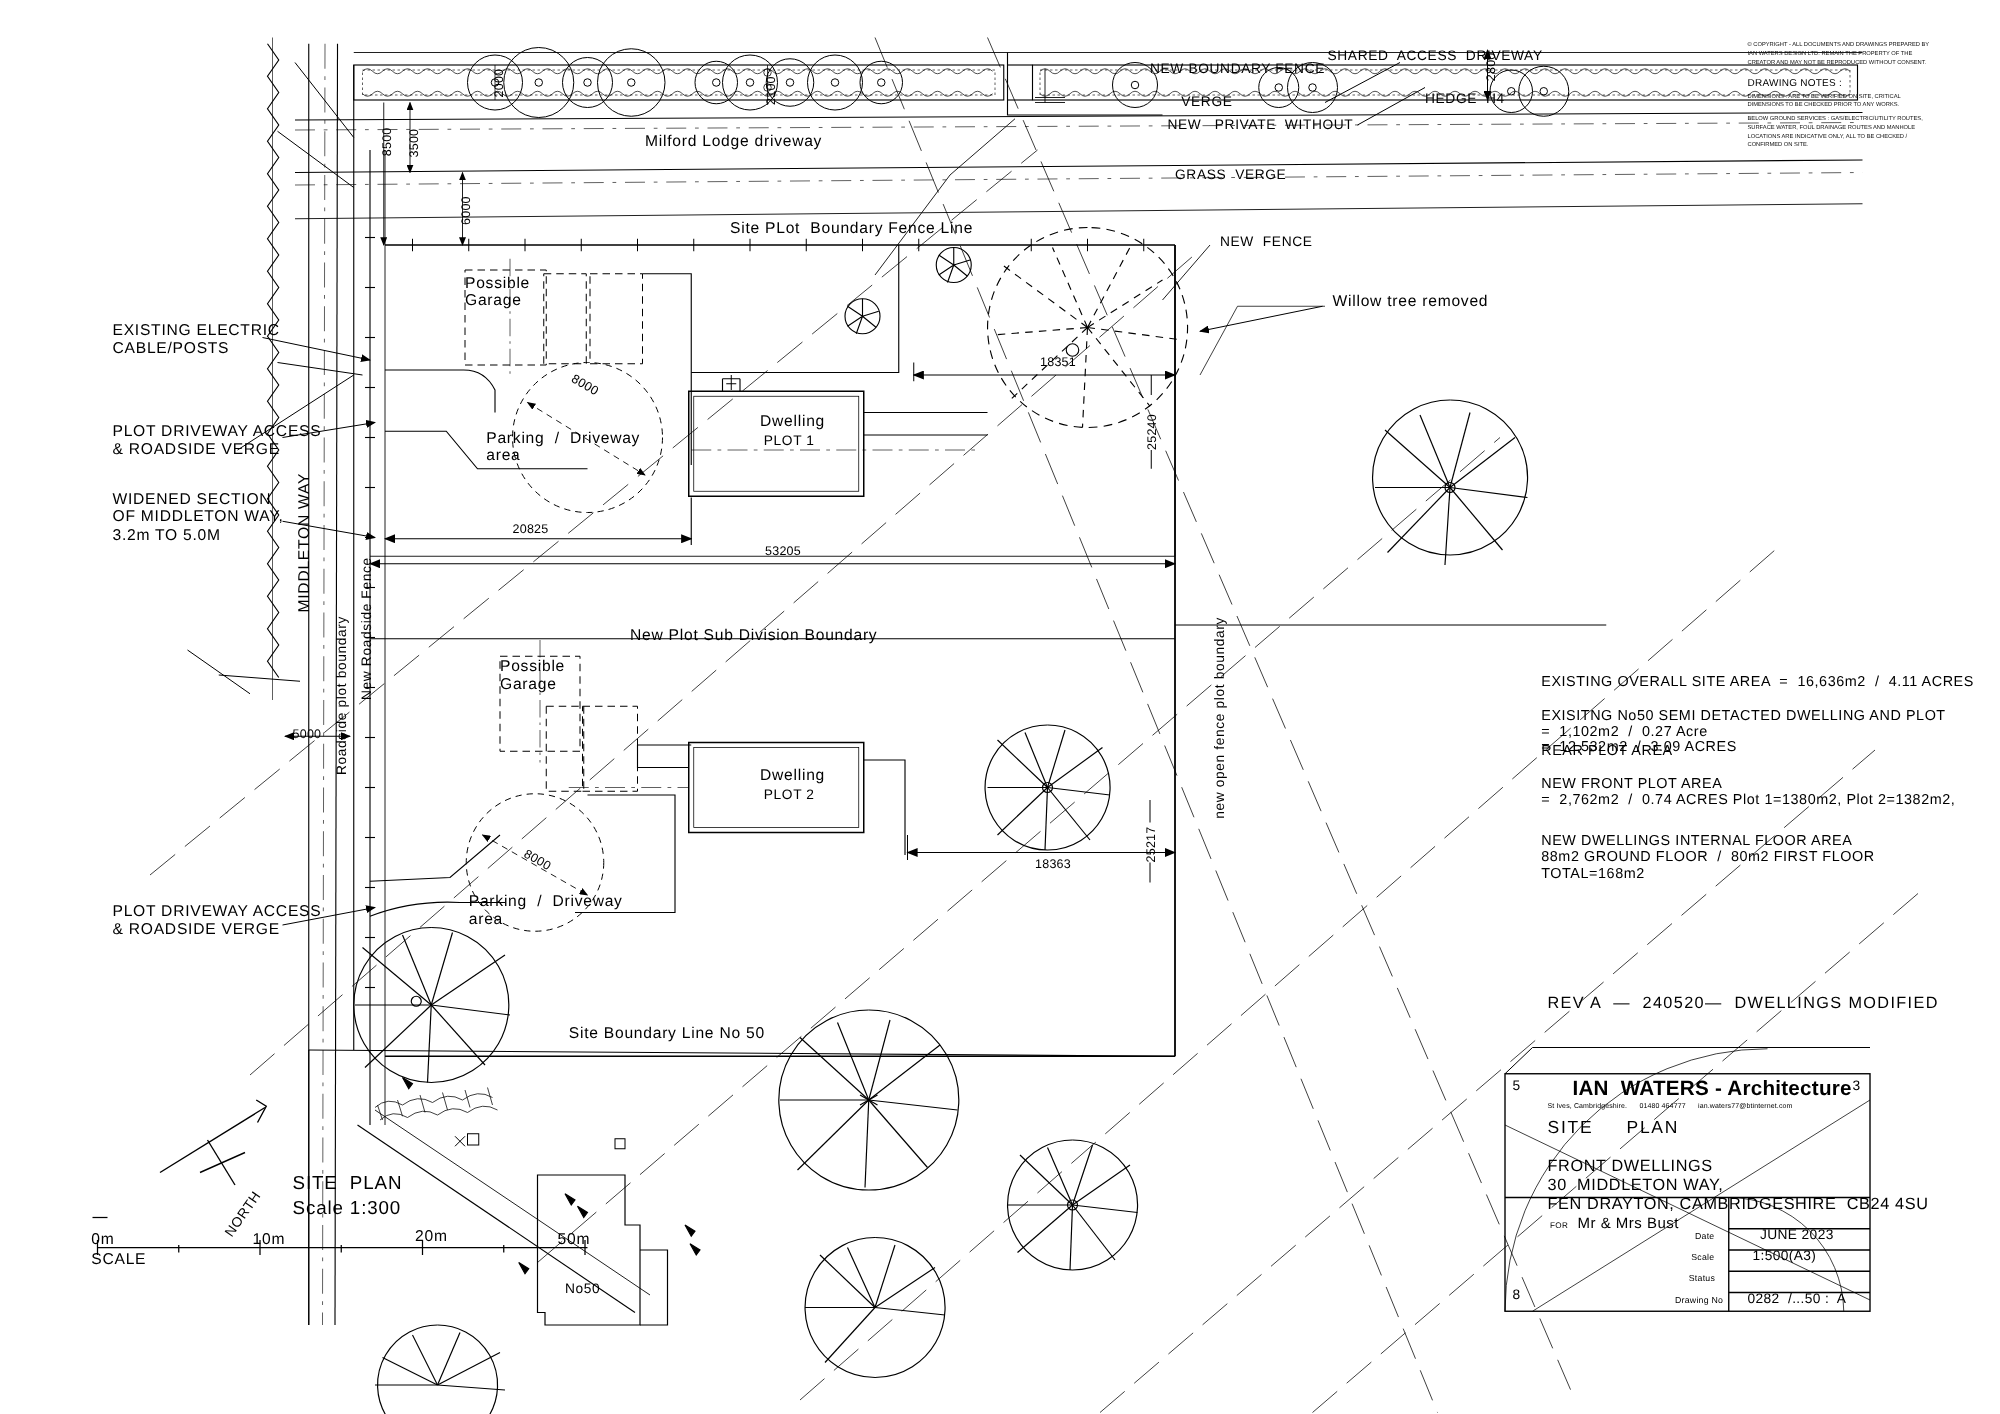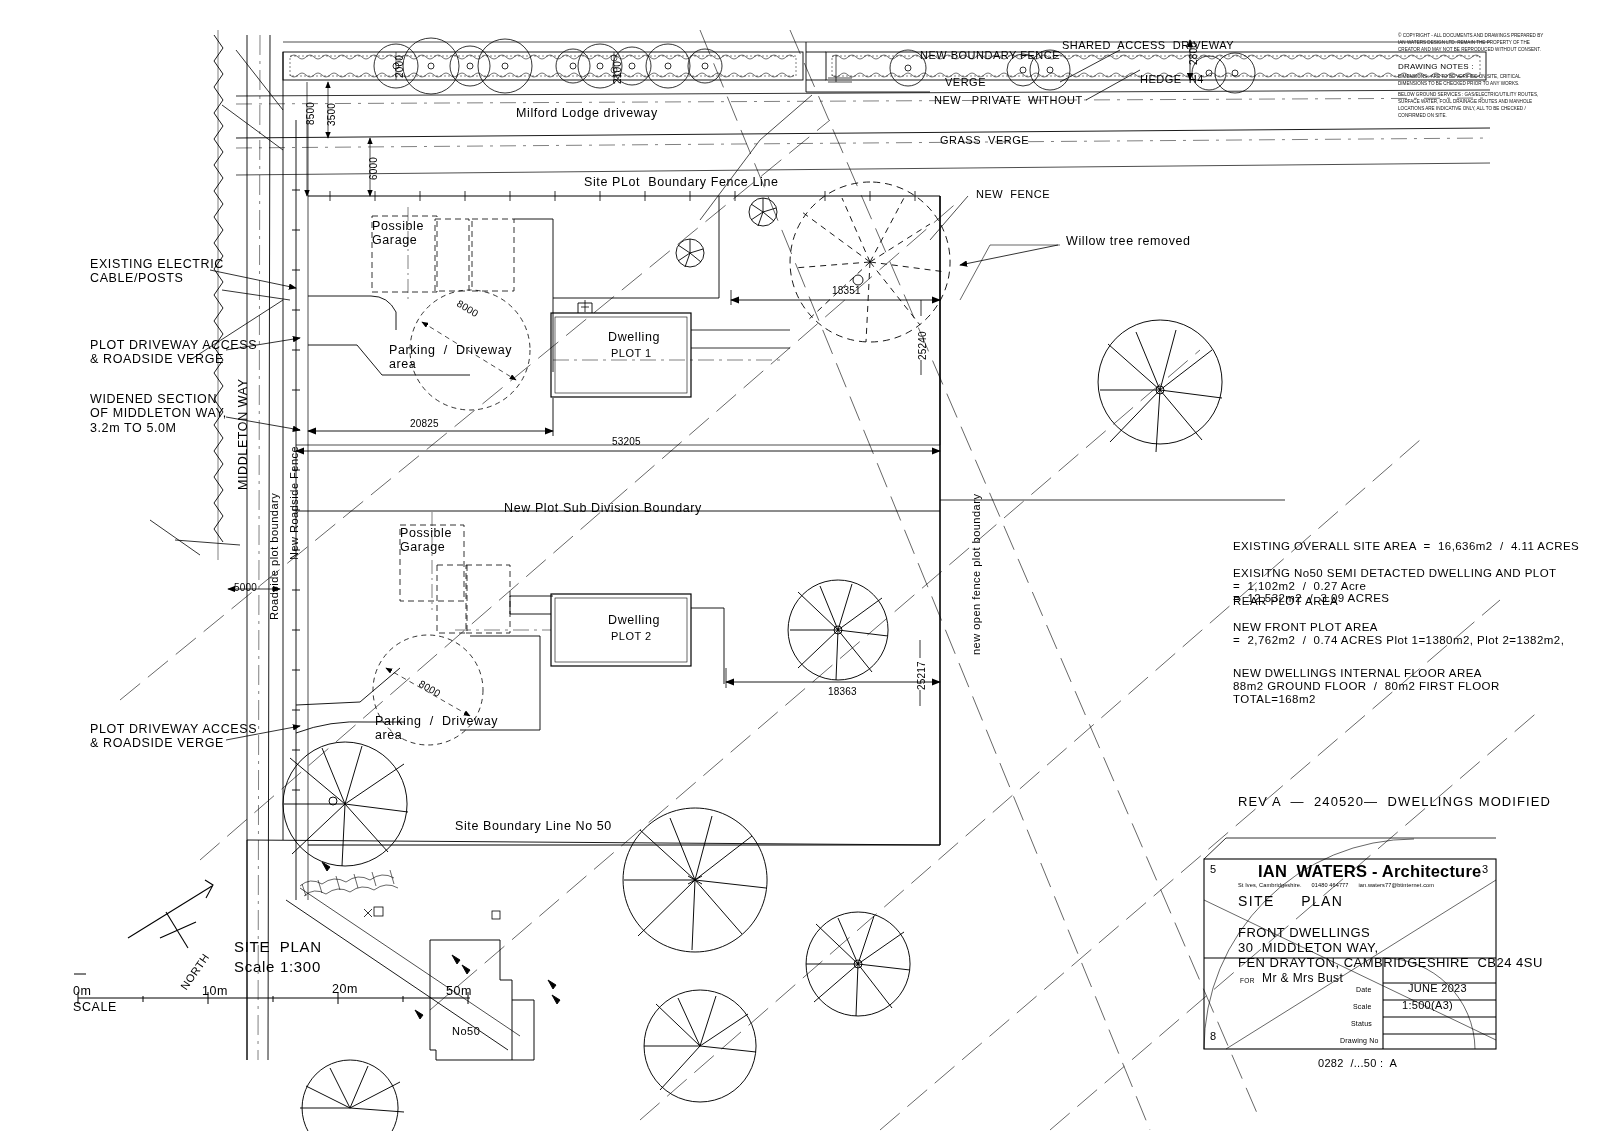--- a/index.html
+++ b/index.html
@@ -554,15 +554,15 @@
   <div class="txt tb-for" style="left:1240px;top:977px;">FOR</div>
   <div class="txt tb-client" style="left:1262px;top:972px;">Mr &amp; Mrs Bust</div>
 
   <div class="txt tb-f" style="left:1356px;top:986px;">Date</div>
   <div class="txt tb-v" style="left:1408px;top:982px;">JUNE 2023</div>
   <div class="txt tb-f" style="left:1353px;top:1003px;">Scale</div>
   <div class="txt tb-v" style="left:1402px;top:999px;">1:500(A3)</div>
   <div class="txt tb-f" style="left:1351px;top:1020px;">Status</div>
   <div class="txt tb-v" style="left:1402px;top:1016px;"></div>
   <div class="txt tb-f" style="left:1340px;top:1037px;">Drawing No</div>
-  <div class="txt tb-v" style="left:1318px;top:1033px;margin-top:24px;">0282  /...50 :  A</div>
+  <div class="txt tb-v" style="left:1398px;top:1033px;">0282  /...50 :  A</div>
 
 </div>
 
 </body></html>

